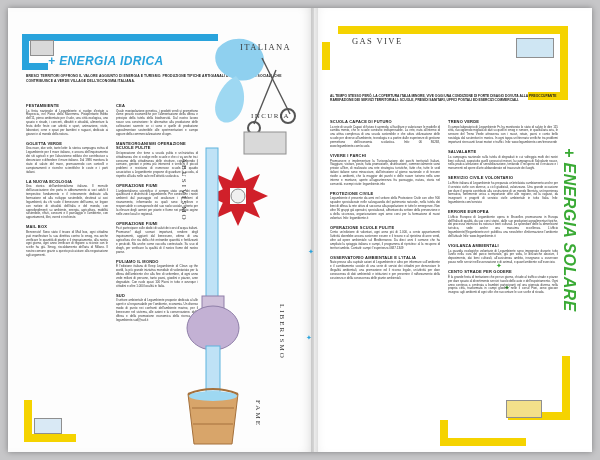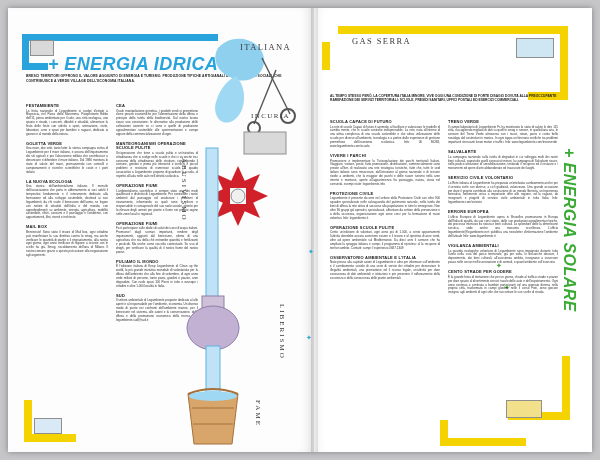--- a/index.html
+++ b/index.html
@@ -33,21 +33,21 @@
   .gutter{
     position:absolute;left:303px;top:0;width:7px;height:444px;
     background:linear-gradient(to right,rgba(0,0,0,.14),rgba(0,0,0,.02),rgba(0,0,0,.10));
   }
   
   .pipe{position:absolute;background:#f5d300;}
   .pipe.blue{background:#29a3dc;}
   
   .title-idrica{
     position:absolute;left:40px;top:46px;
-    color:#29a3dc;font-size:18px;font-weight:bold;font-style:italic;
+    color:#29a3dc;font-size:12px;font-weight:bold;font-style:italic;
     letter-spacing:.4px;white-space:nowrap;
   }
   .title-solare{
     position:absolute;right:14px;top:140px;
     color:#3aaa35;font-size:16px;font-weight:bold;font-style:italic;
     writing-mode:vertical-rl;
     white-space:nowrap;letter-spacing:.4px;
   }
   .intro-left{
     position:absolute;left:18px;top:66px;width:268px;
@@ -254,20 +254,20 @@
 
       <path d="M30 366 L80 366 L74 416 L36 416 Z" fill="#d8a56a" stroke="#a5713c"></path>
       <path d="M30 366 Q55 356 80 366" fill="none" stroke="#a5713c" stroke-width="2"></path>
       <line x1="34" y1="380" x2="76" y2="380" stroke="#a5713c"></line>
       <line x1="35" y1="396" x2="75" y2="396" stroke="#a5713c"></line>
 
       <ellipse cx="55" cy="368" rx="24" ry="5" fill="#9ed8f2"></ellipse>
     </svg>
 
     <div class="word" style="left:232px;top:34px;">ITALIANA</div>
-    <div class="word" style="left:344px;top:28px;">GAS SERRA</div>
+    <div class="word" style="left:344px;top:28px;">GAS VIVE</div>
     <div class="word small" style="left:243px;top:104px;">INCURIA</div>
     <div class="word small vert" style="left:172px;top:150px;">ABUSIVISMO</div>
     <div class="word small vert" style="left:270px;top:296px;">LIBERISMO</div>
     <div class="word small vert" style="left:246px;top:392px;">FAME</div>
 
   </div>
 </div>
 
 </body></html>

